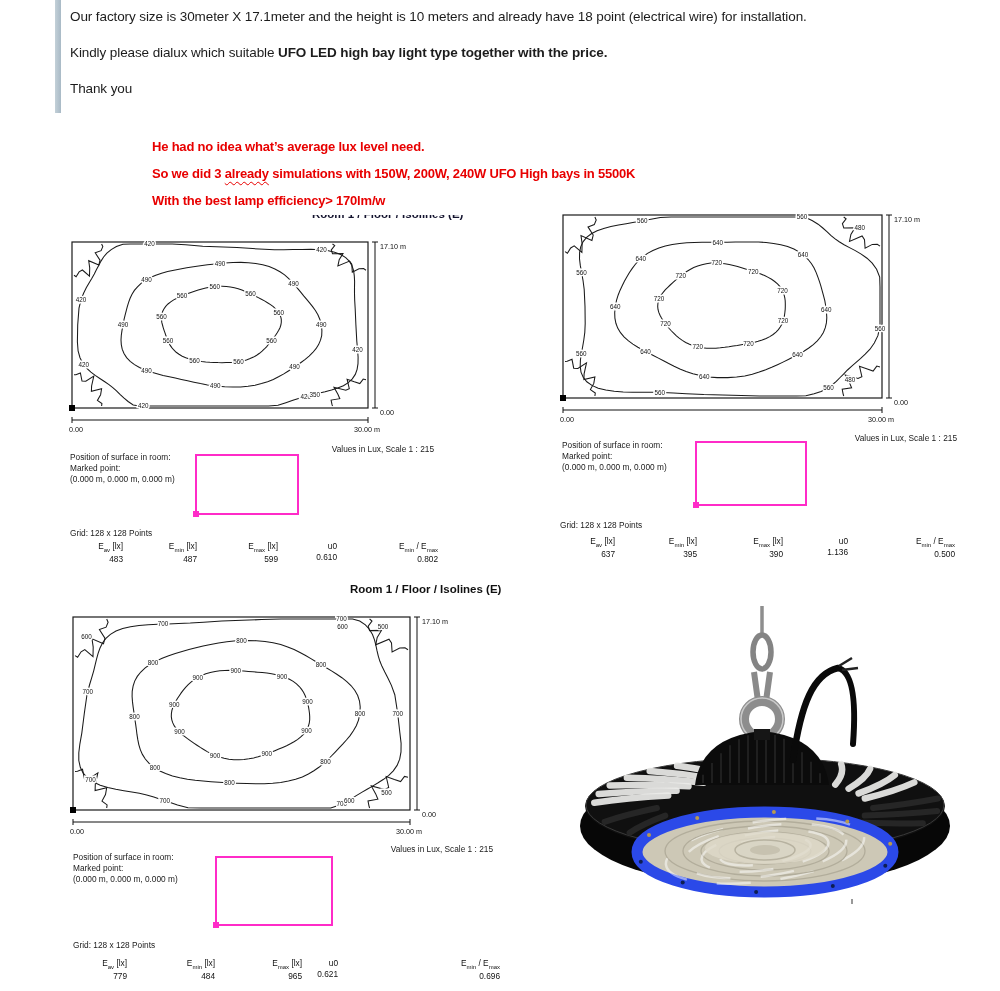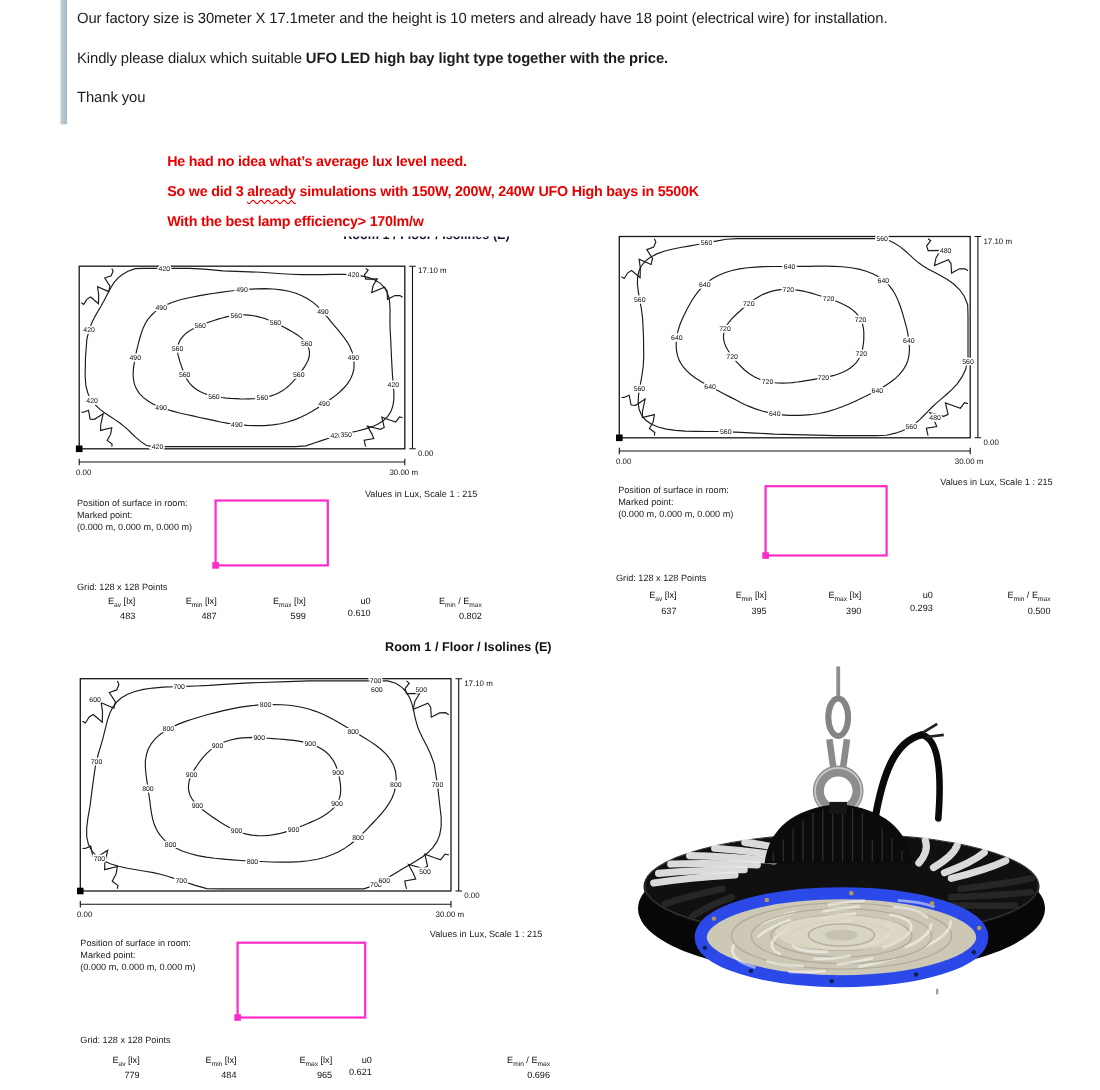--- a/index.html
+++ b/index.html
@@ -212,21 +212,21 @@
       <div class="stat" style="width: 82px;">
         <div class="sh"><span>E</span><sub>min</sub><span> [lx]</span></div>
         <div class="sv">395</div>
       </div>
       <div class="stat" style="width: 86px;">
         <div class="sh"><span>E</span><sub>max</sub><span> [lx]</span></div>
         <div class="sv">390</div>
       </div>
       <div class="stat" style="width: 65px;">
         <div class="sh"><span>u0</span></div>
-        <div class="sv">0.293</div>
+        <div class="sv">1.136</div>
       </div>
       <div class="stat" style="width: 107px;">
         <div class="sh"><span>E</span><sub>min</sub><span> / E</span><sub>max</sub></div>
         <div class="sv">0.500</div>
       </div>
     </div>
 </section>
 
 <section class="chart" id="c3">
   <div class="title-full">Room 1 / Floor / Isolines (E)</div>

